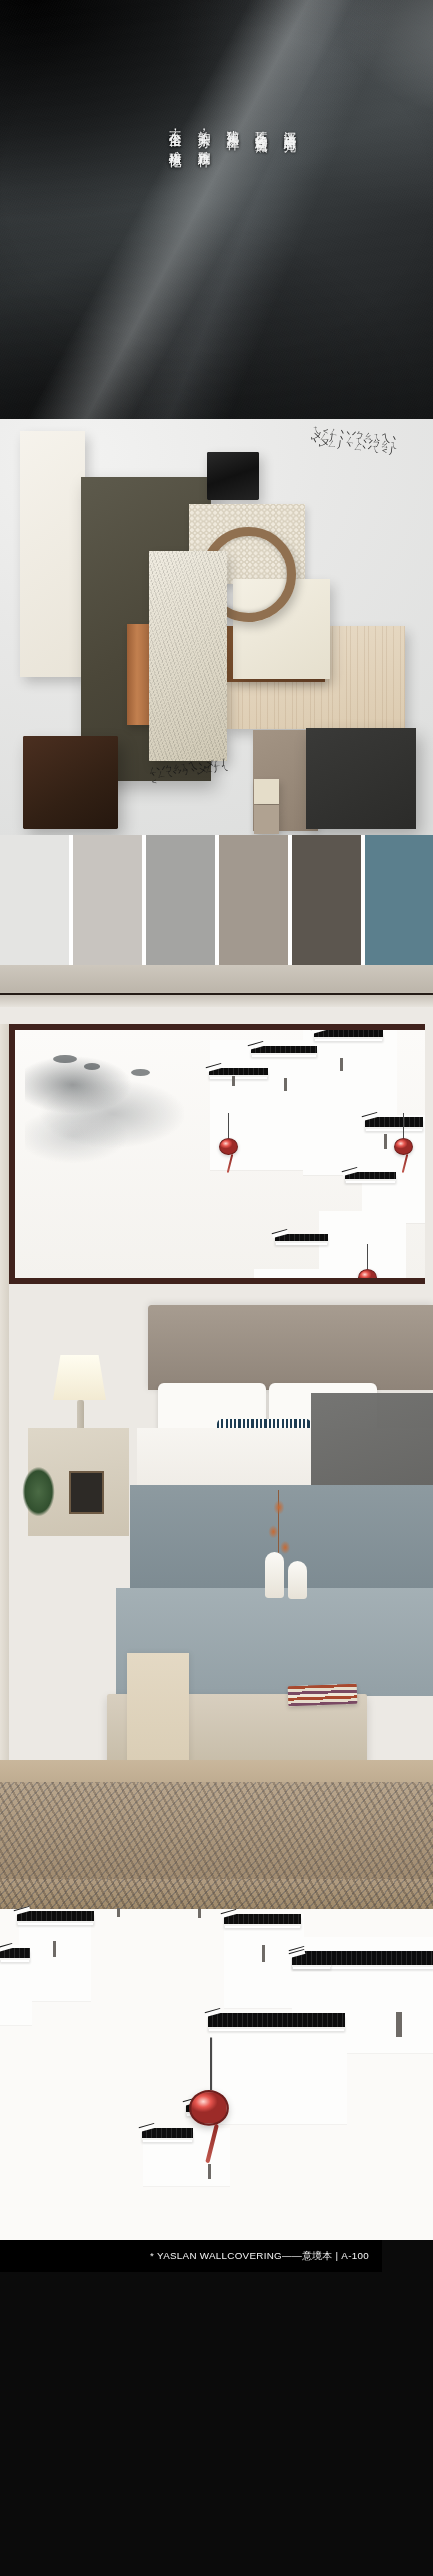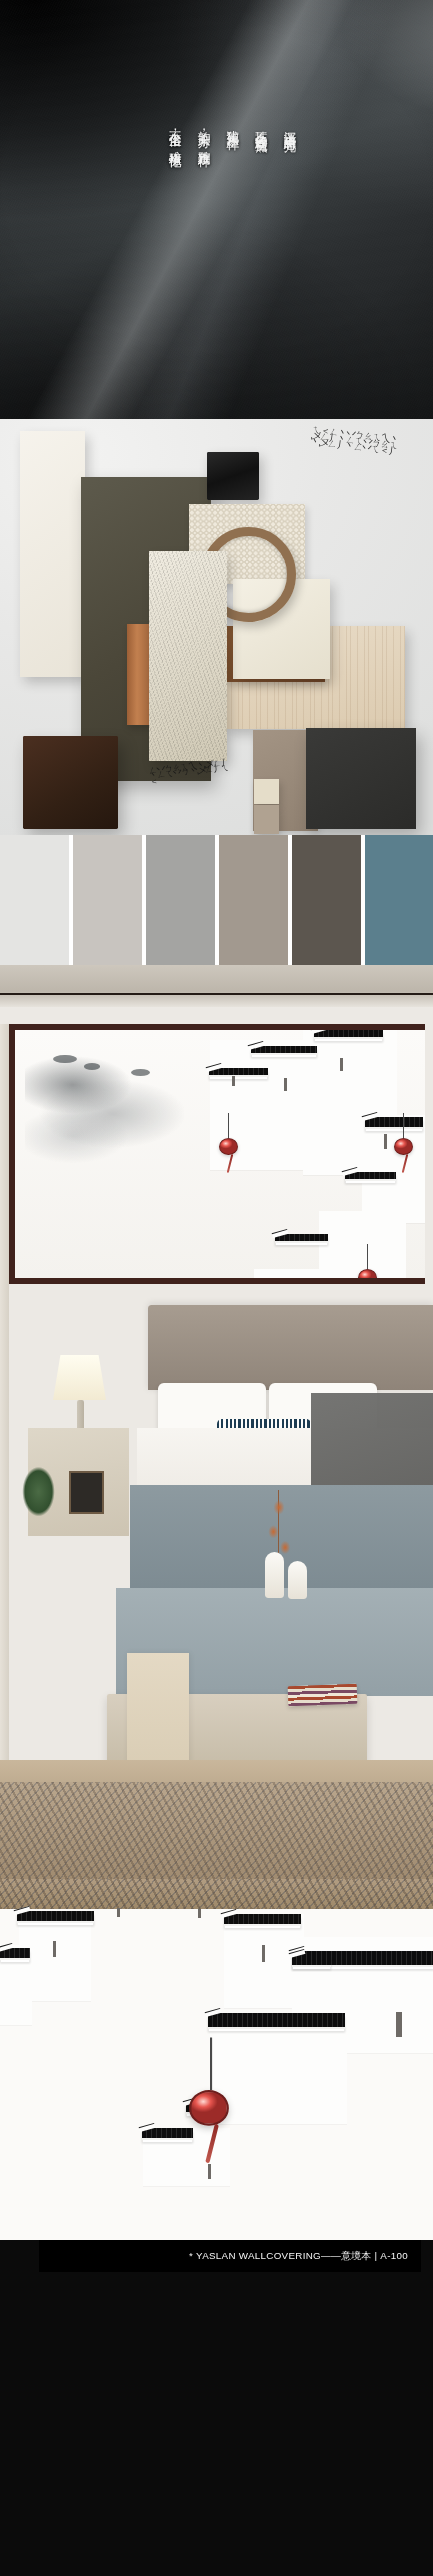--- a/index.html
+++ b/index.html
@@ -202,21 +202,21 @@
   .detail { position:relative; width:434px; height:361px; overflow:hidden;
             background:#fbfaf8; }
   .detail-top { position:absolute; left:0; top:0; width:434px; height:30px;
             background:
               repeating-linear-gradient(62deg, rgba(60,48,40,.30) 0 2.2px, rgba(255,255,255,0) 2.2px 6.5px),
               repeating-linear-gradient(-48deg, rgba(40,54,80,.26) 0 1.4px, rgba(255,255,255,0) 1.4px 5.8px),
               linear-gradient(180deg,#b29d82,#9d8869); }
 
   
   .footer { position:relative; width:382px; height:32px; background:#000;
-            display:flex; align-items:center; justify-content:flex-end;margin-left:39px; }
+            display:flex; align-items:center; justify-content:flex-end; }
   .footer-text { color:#f4f4f4; font-size:9.8px; letter-spacing:0.3px;
             padding-right:13px; white-space:nowrap;
             font-family:"Liberation Sans","DejaVu Sans",sans-serif; }
 </style>
 </head>
 <body>
 
 <div class="page">
 
   <section class="hero">

